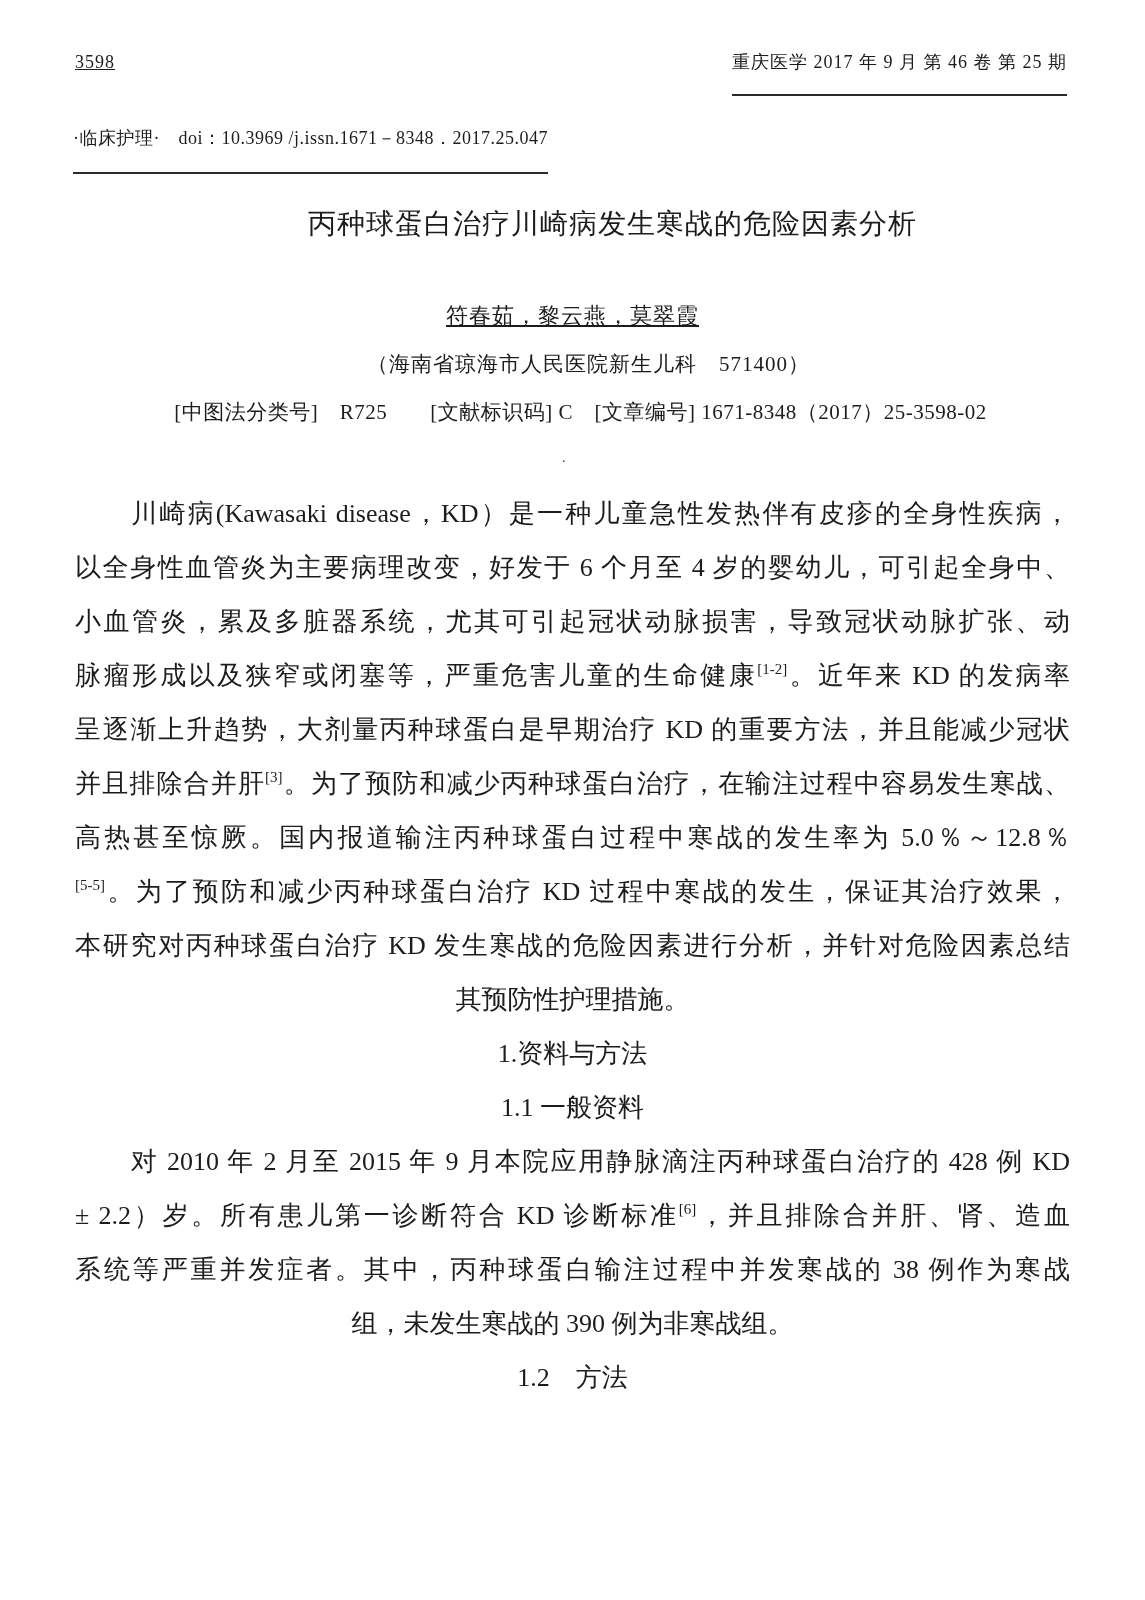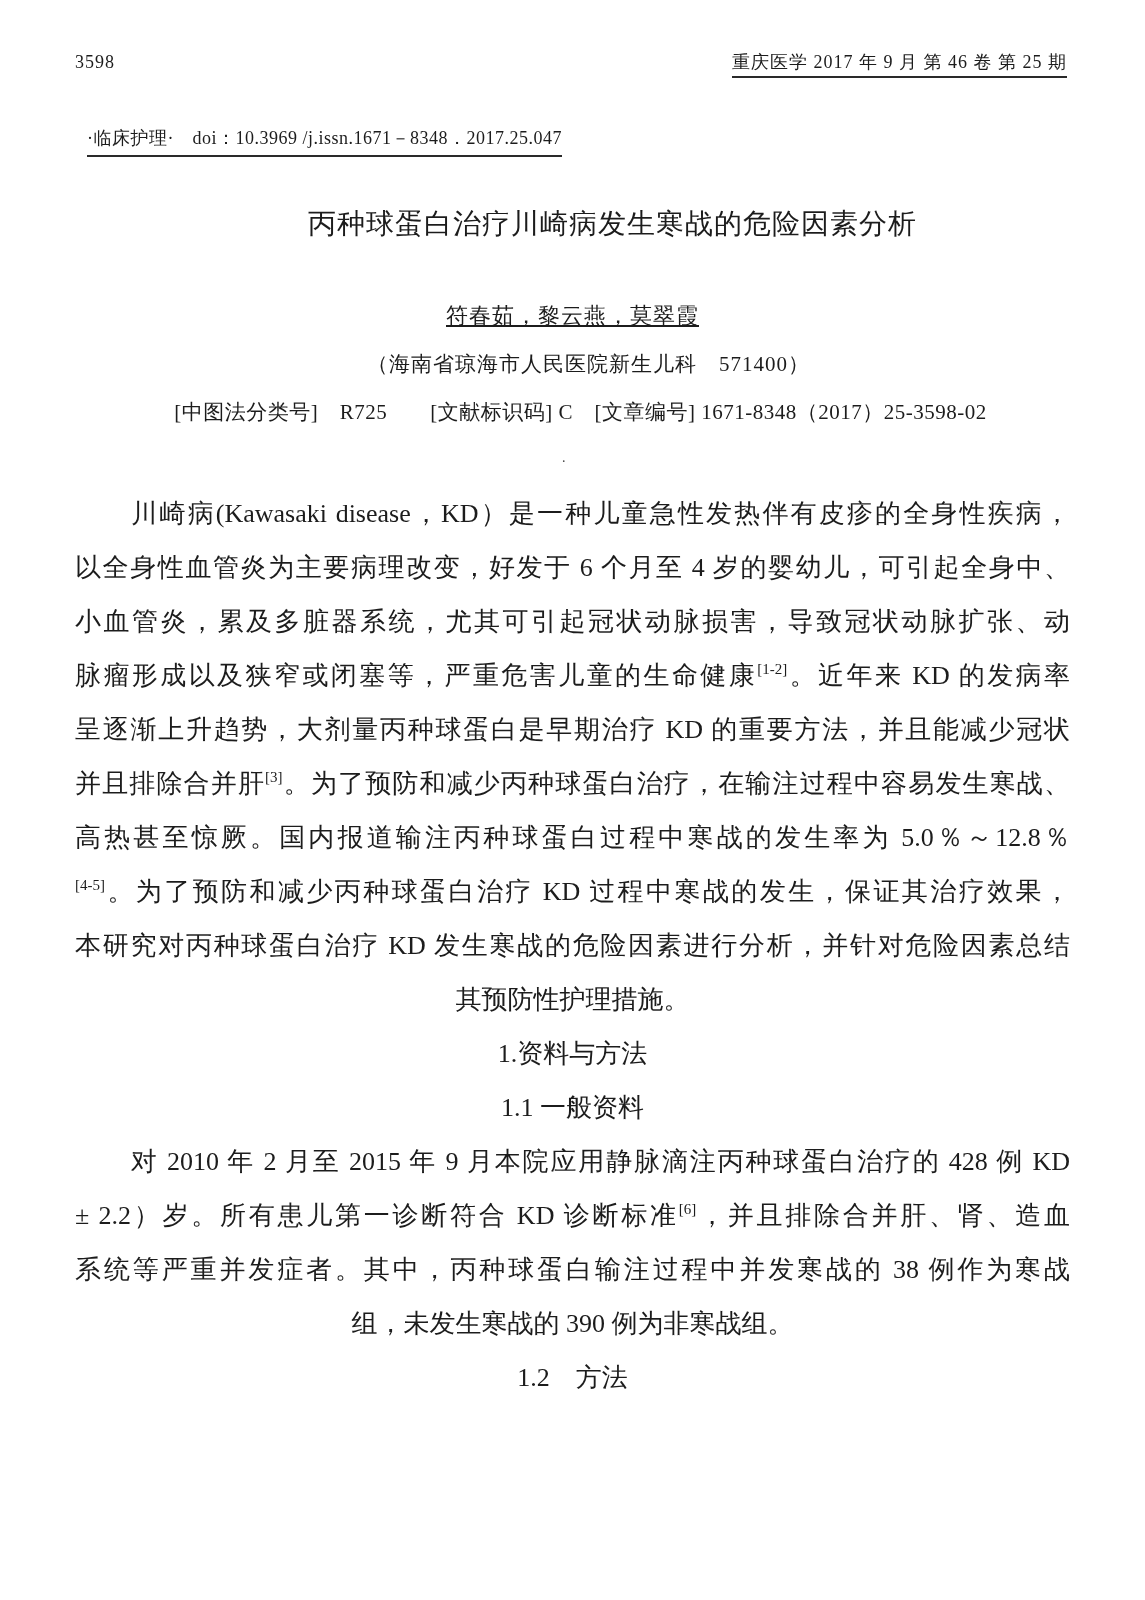--- a/index.html
+++ b/index.html
@@ -16,38 +16,39 @@
     color: #1c1c1c;
     font-family: "Liberation Serif", "DejaVu Serif", serif;
     overflow: hidden;
   }
   .hdr-pagenum {
     position: absolute;
     left: 75px;
     top: 52px;
     font-size: 18px;
     letter-spacing: 1px;
+    text-decoration: underline;
   }
   .hdr-journal {
     position: absolute;
     right: 78px;
     top: 50px;
     font-size: 18px;
     letter-spacing: 1px;
     border-bottom: 2px solid #2a2a2a;
-    padding-bottom: 2px;
+    padding-bottom: 20px;
   }
   .doi-line {
     position: absolute;
-    left: 87px;
+    left: 73px;
     top: 126px;
     font-size: 18px;
     letter-spacing: 0.5px;
     border-bottom: 2px solid #2a2a2a;
-    padding-bottom: 5px;
+    padding-bottom: 22px;
   }
   .title {
     position: absolute;
     left: 0;
     top: 205px;
     width: 100%;
     text-align: center;
     font-size: 28px;
     letter-spacing: 1px;
     padding-left: 40px;
@@ -134,21 +135,21 @@
   <div class="stray-mark">.</div>
 
   <div class="body-text">
       <div class="body-line fill"><span>　　川崎病(Kawasaki disease，KD）是一种儿童急性发热伴有皮疹的全身性疾病，</span></div>
       <div class="body-line fill"><span>以全身性血管炎为主要病理改变，好发于 6 个月至 4 岁的婴幼儿，可引起全身中、</span></div>
       <div class="body-line fill"><span>小血管炎，累及多脏器系统，尤其可引起冠状动脉损害，导致冠状动脉扩张、动</span></div>
       <div class="body-line fill"><span>脉瘤形成以及狭窄或闭塞等，严重危害儿童的生命健康</span><sup>[1-2]</sup><span>。近年来 KD 的发病率</span></div>
       <div class="body-line fill"><span>呈逐渐上升趋势，大剂量丙种球蛋白是早期治疗 KD 的重要方法，并且能减少冠状</span></div>
       <div class="body-line fill"><span>并且排除合并肝</span><sup>[3]</sup><span>。为了预防和减少丙种球蛋白治疗，在输注过程中容易发生寒战、</span></div>
       <div class="body-line fill"><span>高热甚至惊厥。国内报道输注丙种球蛋白过程中寒战的发生率为 5.0％～12.8％</span></div>
-      <div class="body-line fill"><sup>[4-5]</sup><span>。为了预防和减少丙种球蛋白治疗 KD 过程中寒战的发生，保证其治疗效果，</span></div>
+      <div class="body-line fill"><sup>[5-5]</sup><span>。为了预防和减少丙种球蛋白治疗 KD 过程中寒战的发生，保证其治疗效果，</span></div>
       <div class="body-line fill"><span>本研究对丙种球蛋白治疗 KD 发生寒战的危险因素进行分析，并针对危险因素总结</span></div>
       <div class="body-line"><span>其预防性护理措施。</span></div>
       <div class="body-line"><span>1.资料与方法</span></div>
       <div class="body-line"><span>1.1 一般资料</span></div>
       <div class="body-line fill"><span>　　对 2010 年 2 月至 2015 年 9 月本院应用静脉滴注丙种球蛋白治疗的 428 例 KD</span></div>
       <div class="body-line fill"><span>± 2.2）岁。所有患儿第一诊断符合 KD 诊断标准</span><sup>[6]</sup><span>，并且排除合并肝、肾、造血</span></div>
       <div class="body-line fill"><span>系统等严重并发症者。其中，丙种球蛋白输注过程中并发寒战的 38 例作为寒战</span></div>
       <div class="body-line"><span>组，未发生寒战的 390 例为非寒战组。</span></div>
       <div class="body-line"><span>1.2　方法</span></div>
     </div>

